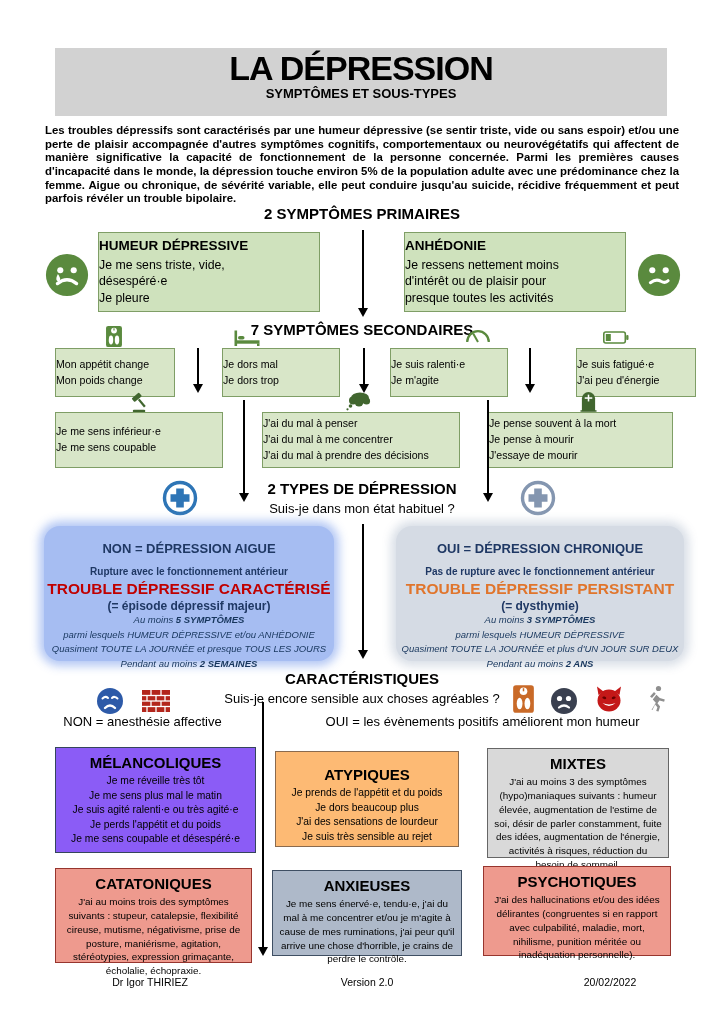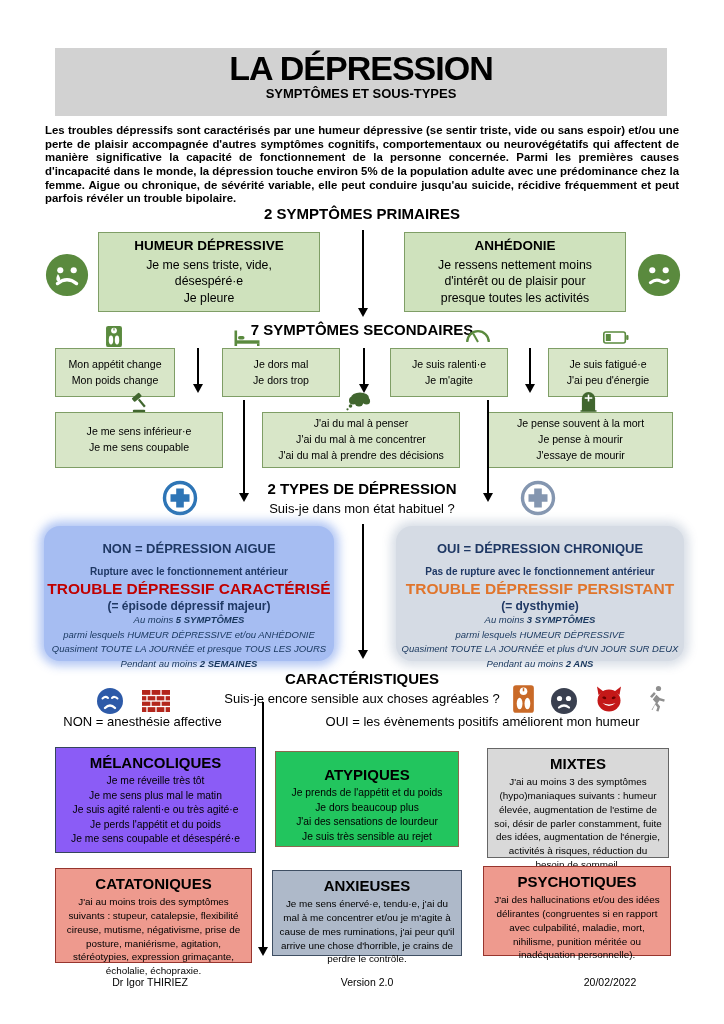--- a/index.html
+++ b/index.html
@@ -12,21 +12,21 @@
   .hband{position:absolute;left:55px;top:48px;width:612px;height:68px;background:#d2d2d2;text-align:center;}
   .title{font-size:34px;font-weight:bold;line-height:1.02;letter-spacing:-1px;padding-top:3px;text-align:center;}
   .subtitle{font-size:13px;font-weight:bold;margin-top:0px;}
   .intro{position:absolute;left:45px;top:124px;width:634px;font-size:11.4px;font-weight:bold;
          line-height:1.2;text-align:justify;margin:0;}
 
   .h1{font-weight:bold;font-size:15px;}
   .q{font-size:13px;}
 
   
-  .gbox{position:absolute;background:#cfe2bd;border:1px solid #7f9e66;text-align:center;
+  .gbox{position:absolute;background:#cfe2bd;border:1px solid #7f9e66;
         display:flex;flex-direction:column;justify-content:center;box-sizing:border-box;}
   .gbox .bt{font-weight:bold;font-size:13.5px;margin-bottom:4px;}
   .gbox .bl{font-size:12.3px;line-height:1.35;}
   .sbox{background:#d8e6c8;}
   .sbox .sl{font-size:10.6px;line-height:1.5;}
 
   
   .varrow{position:absolute;width:2px;background:#000;}
   .varrow::after{content:"";position:absolute;left:-4.5px;bottom:-7px;
                  border-left:5.5px solid transparent;border-right:5.5px solid transparent;
@@ -45,21 +45,21 @@
   .crit{font-size:9.5px;font-style:italic;color:#17365d;line-height:1.55;}
   .crit b{font-weight:bold;}
 
   
   .stybox{position:absolute;border:1.5px solid #444;text-align:center;box-sizing:border-box;
           padding:6px 6px 4px 6px;}
   .stybox .t{font-weight:bold;font-size:15px;margin-bottom:3px;}
   .stybox .l{font-size:10.3px;line-height:1.42;}
   .stybox .p{font-size:9.9px;line-height:1.4;margin:0;}
   .mel{background:#8b5cf6;border-color:#35455c;}
-  .aty{background:#22c55e;border-color:#8a6a4e;}
+  .aty{background:#fdba74;border-color:#8a6a4e;}
   .mix{background:#d9d9d9;border-color:#666;}
   .cat{background:#ee9a8e;border-color:#97352e;}
   .anx{background:#aeb9c9;border-color:#3f4f63;}
   .psy{background:#ee9a8e;border-color:#97352e;}
 
   .icon{position:absolute;}
   .icon svg{display:block;width:100%;height:100%;}
   .fitem{position:absolute;transform:translateX(-50%);font-size:10.5px;}
 </style>
 </head>
@@ -150,21 +150,21 @@
     <div class="sl">Mon poids change</div>
   </div>
   <div class="gbox sbox" style="left:222px;top:348px;width:118px;height:49px;">
     <div class="sl">Je dors mal</div>
     <div class="sl">Je dors trop</div>
   </div>
   <div class="gbox sbox" style="left:390px;top:348px;width:118px;height:49px;">
     <div class="sl">Je suis ralenti·e</div>
     <div class="sl">Je m'agite</div>
   </div>
-  <div class="gbox sbox" style="left:548px;top:348px;width:120px;height:49px;">
+  <div class="gbox sbox" style="left:576px;top:348px;width:120px;height:49px;">
     <div class="sl">Je suis fatigué·e</div>
     <div class="sl">J'ai peu d'énergie</div>
   </div>
 
   <div class="varrow" style="left:197px;top:348px;height:38px;"></div>
   <div class="varrow" style="left:363px;top:348px;height:38px;"></div>
   <div class="varrow" style="left:529px;top:348px;height:38px;"></div>
 
   <span class="icon" style="left:129px;top:392px;width:21px;height:21px;">
     <svg viewBox="0 0 22 22">

